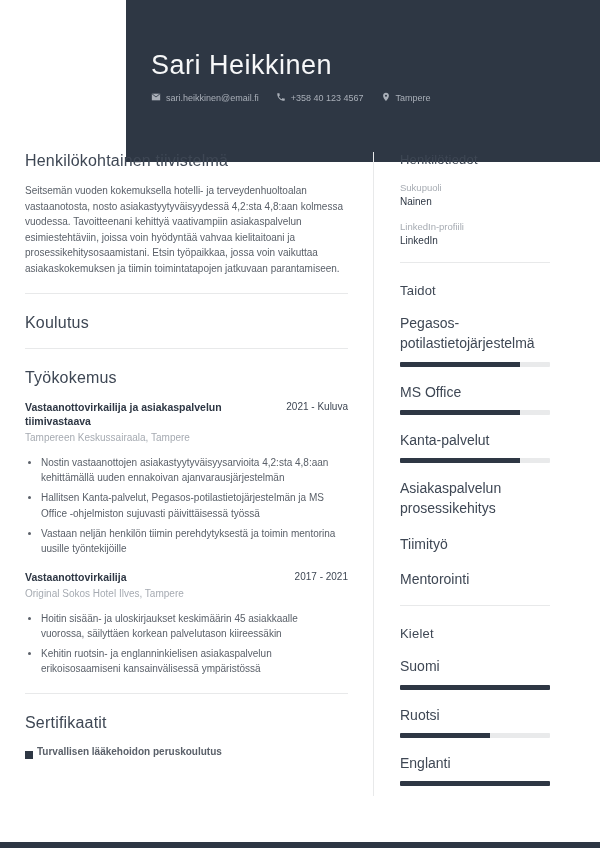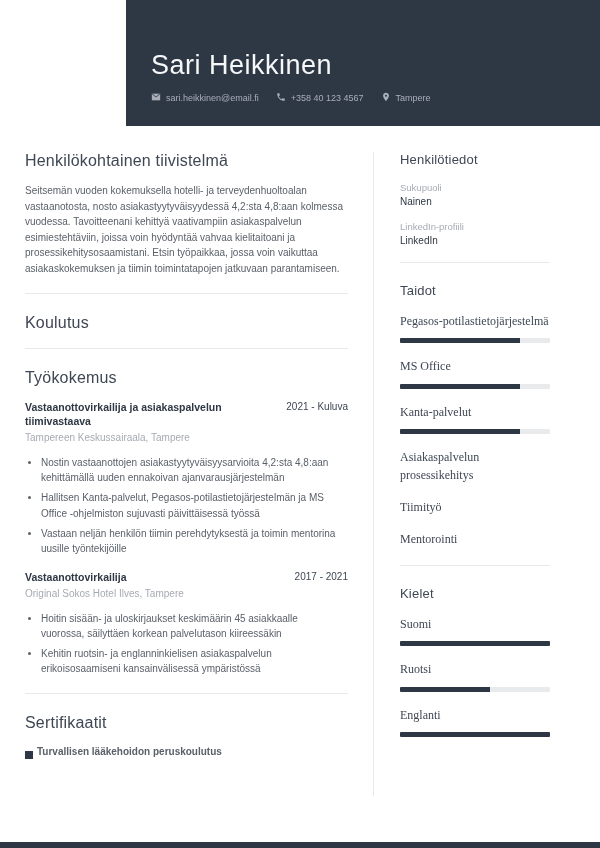--- a/index.html
+++ b/index.html
@@ -1,19 +1,19 @@
 <!DOCTYPE html>
 <html><head>
 <meta charset="utf-8">
 <style>
   html,body{margin:0;padding:0;background:#ffffff;}
   .page{position:relative;width:600px;height:848px;background:#fff;overflow:hidden;
         font-family:"Liberation Sans",sans-serif;color:#5a6069;}
   
-  .header{position:absolute;top:0;left:126px;right:0;height:126px;background:#2e3744;
+  .header{position:absolute;top:0;left:126px;right:0;height:162px;background:#2e3744;
           box-sizing:border-box;padding:50px 0 0 25px;}
   .name{color:#f6f7f8;font-size:27px;font-weight:500;letter-spacing:.5px;margin:0;}
   .contact-row{display:flex;align-items:center;gap:17px;margin-top:11px;}
   .contact{display:flex;align-items:center;gap:5px;color:#a9afb8;font-size:9px;}
   .contact svg{width:10px;height:10px;fill:#a9afb8;flex:0 0 auto;}
   
   .main{position:absolute;top:126px;left:0;right:0;box-sizing:border-box;
         padding:26px 25px 0 25px;display:flex;min-height:696px;}
   .col-left{width:348px;box-sizing:border-box;padding-right:25px;}
   .vrule{width:1px;background:#e8e9ea;align-self:stretch;margin-bottom:26px;}
@@ -32,21 +32,21 @@
   .bullets{margin:12px 12px 14px 0;padding-left:16px;}
   .bullets li{font-size:10px;line-height:1.52;margin-bottom:5px;color:#5a6069;}
   
   .cert-item{display:flex;align-items:flex-end;gap:4px;font-size:10px;line-height:1.45;font-weight:bold;}
   .cert-square{width:8px;height:8px;background:#2e3744;margin-top:2px;flex:0 0 auto;}
   
   .field{margin-bottom:14px;}
   .field-label{font-size:9.5px;color:#a6abb2;}
   .field-value{font-size:10px;color:#2e3744;margin-top:3px;}
   .skill{margin-bottom:15px;}
-  .skill-name{font-size:12px;color:#3e4754;line-height:1.45;font-family:Liberation Serif, serif;}
+  .skill-name{font-size:14px;color:#3e4754;line-height:1.45;}
   .meter{height:5px;background:#e9eaeb;border-radius:1px;margin-top:8px;overflow:hidden;}
   .meter-fill{height:100%;background:#2e3744;}
   
   .footer-bar{position:absolute;left:0;right:0;bottom:0;height:6px;background:#2e3744;}
 </style>
 </head>
 <body>
 
 <div class="page">
 

